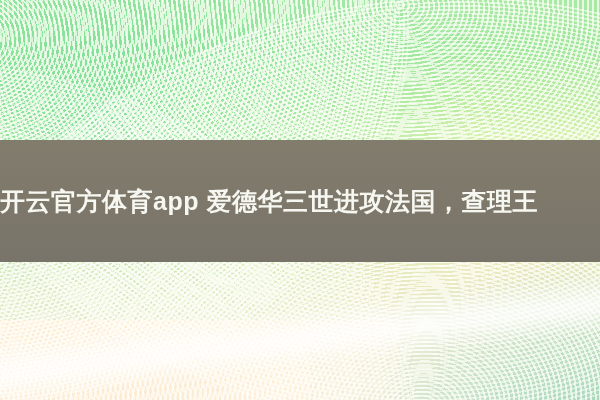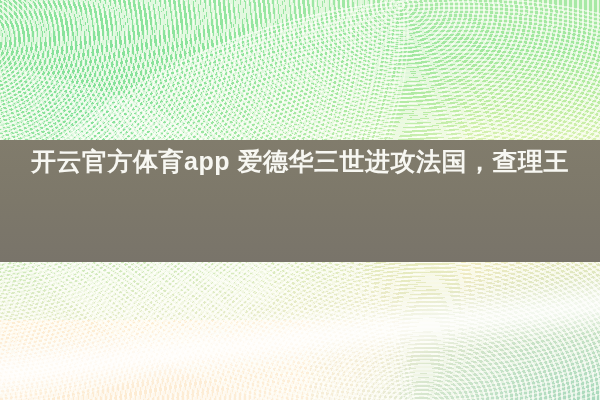--- a/index.html
+++ b/index.html
@@ -171,21 +171,20 @@
 
   
   .caption-band {
     position: absolute;
     left: 0;
     top: 140px;
     width: 600px;
     height: 122px;
     background: linear-gradient(to bottom, #817c6c 0%, #7d786a 50%, #79746a 100%);
     display: flex;
-    flex-direction: column;
     align-items: center;
     justify-content: flex-start;
   }
   .caption-line {
     color: #f7f7f2;
     font-size: 25px;
     font-weight: bold;
     line-height: 42px;
     letter-spacing: 0.5px;
     white-space: nowrap;

